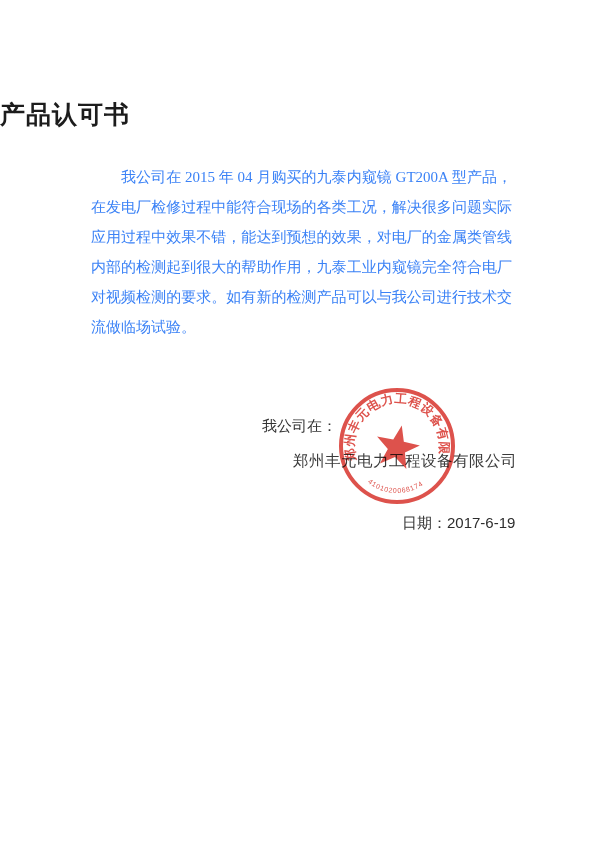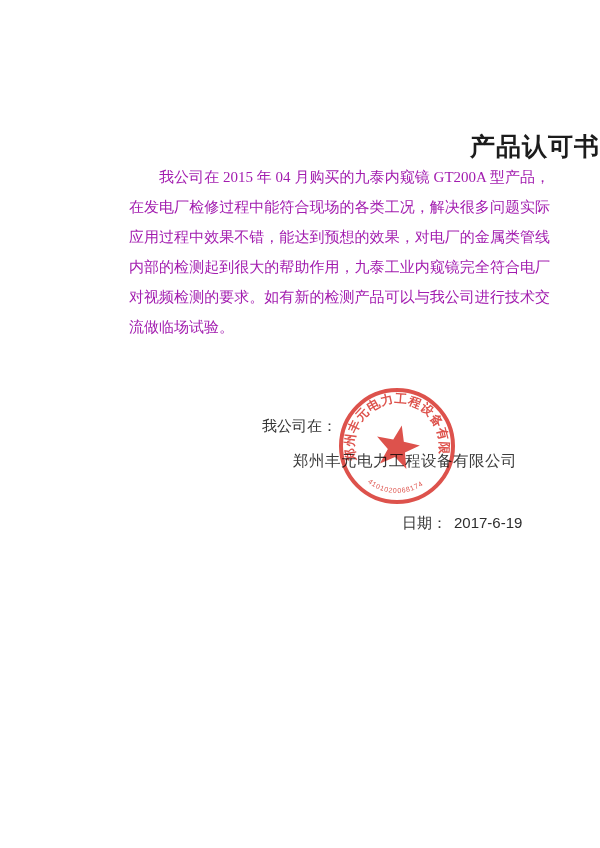--- a/index.html
+++ b/index.html
@@ -14,38 +14,36 @@
     background: #ffffff;
     font-family: "Liberation Serif", "DejaVu Serif", serif;
     color: #2e2e2e;
     overflow: hidden;
   }
   .doc-title {
     position: absolute;
     top: 98px;
     left: 0;
     width: 600px;
-    text-align: right;
+    text-align: left;
     font-size: 25px;
     font-weight: 600;
     letter-spacing: 1px;
     color: #1c1c1c;
-    margin-top: 32px;
   }
   .doc-body {
     position: absolute;
     top: 162px;
     left: 91px;
     width: 421px;
     font-size: 15px;
     line-height: 30px;
     text-align: justify;
     text-indent: 2em;
-    color: #a21caf;
-    margin-left: 38px;
+    color: #3b82f6;
   }
   .sig-label {
     position: absolute;
     top: 417px;
     left: 262px;
     font-size: 15px;
     color: #333333;
   }
   .company-name {
     position: absolute;
@@ -58,21 +56,20 @@
   .date-line {
     position: absolute;
     top: 514px;
     left: 402px;
     font-size: 15px;
     color: #333333;
   }
   .date-line .date-value {
     font-family: "Liberation Sans", "DejaVu Sans", sans-serif;
     font-size: 15px;
-    margin-left: 7px;
     color: #2d2d2d;
   }
   .stamp {
     position: absolute;
     top: 371px;
     left: 322px;
     width: 150px;
     height: 150px;
     mix-blend-mode: multiply;
     opacity: 0.88;

